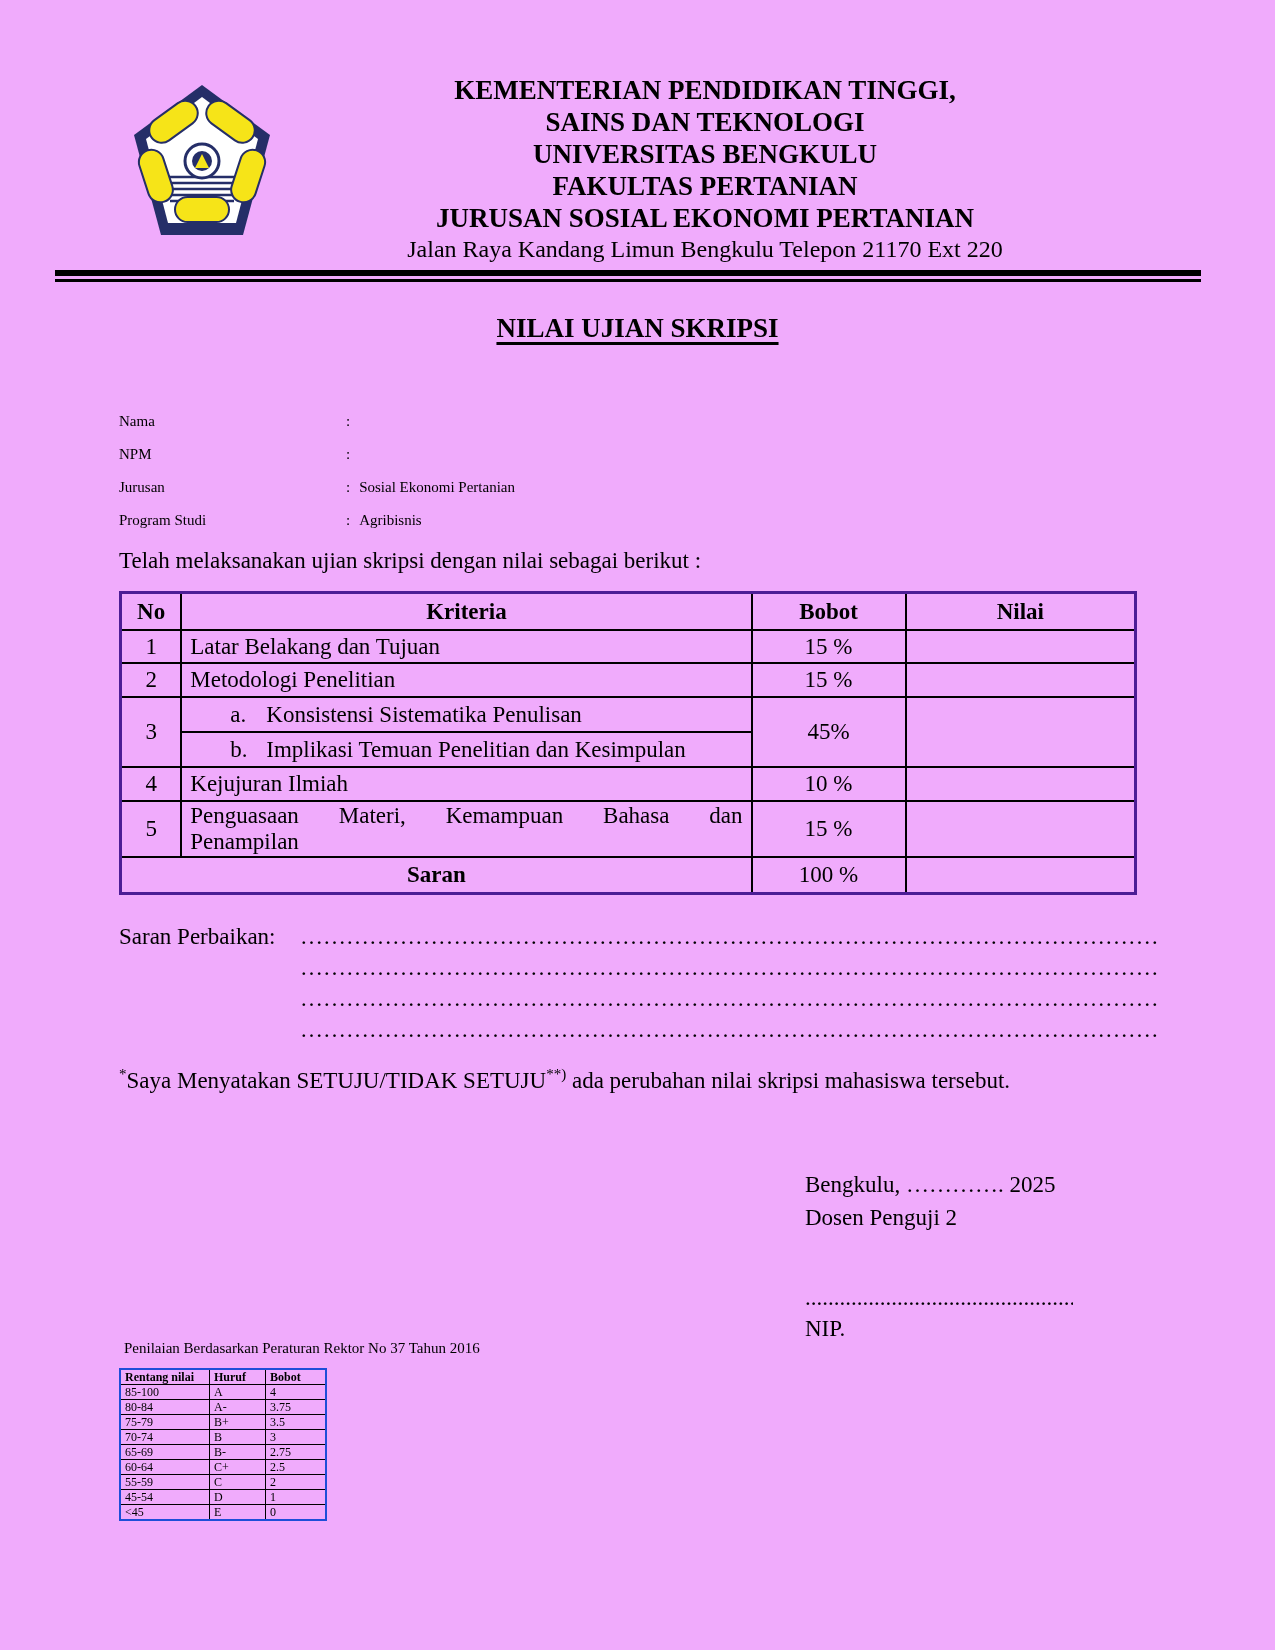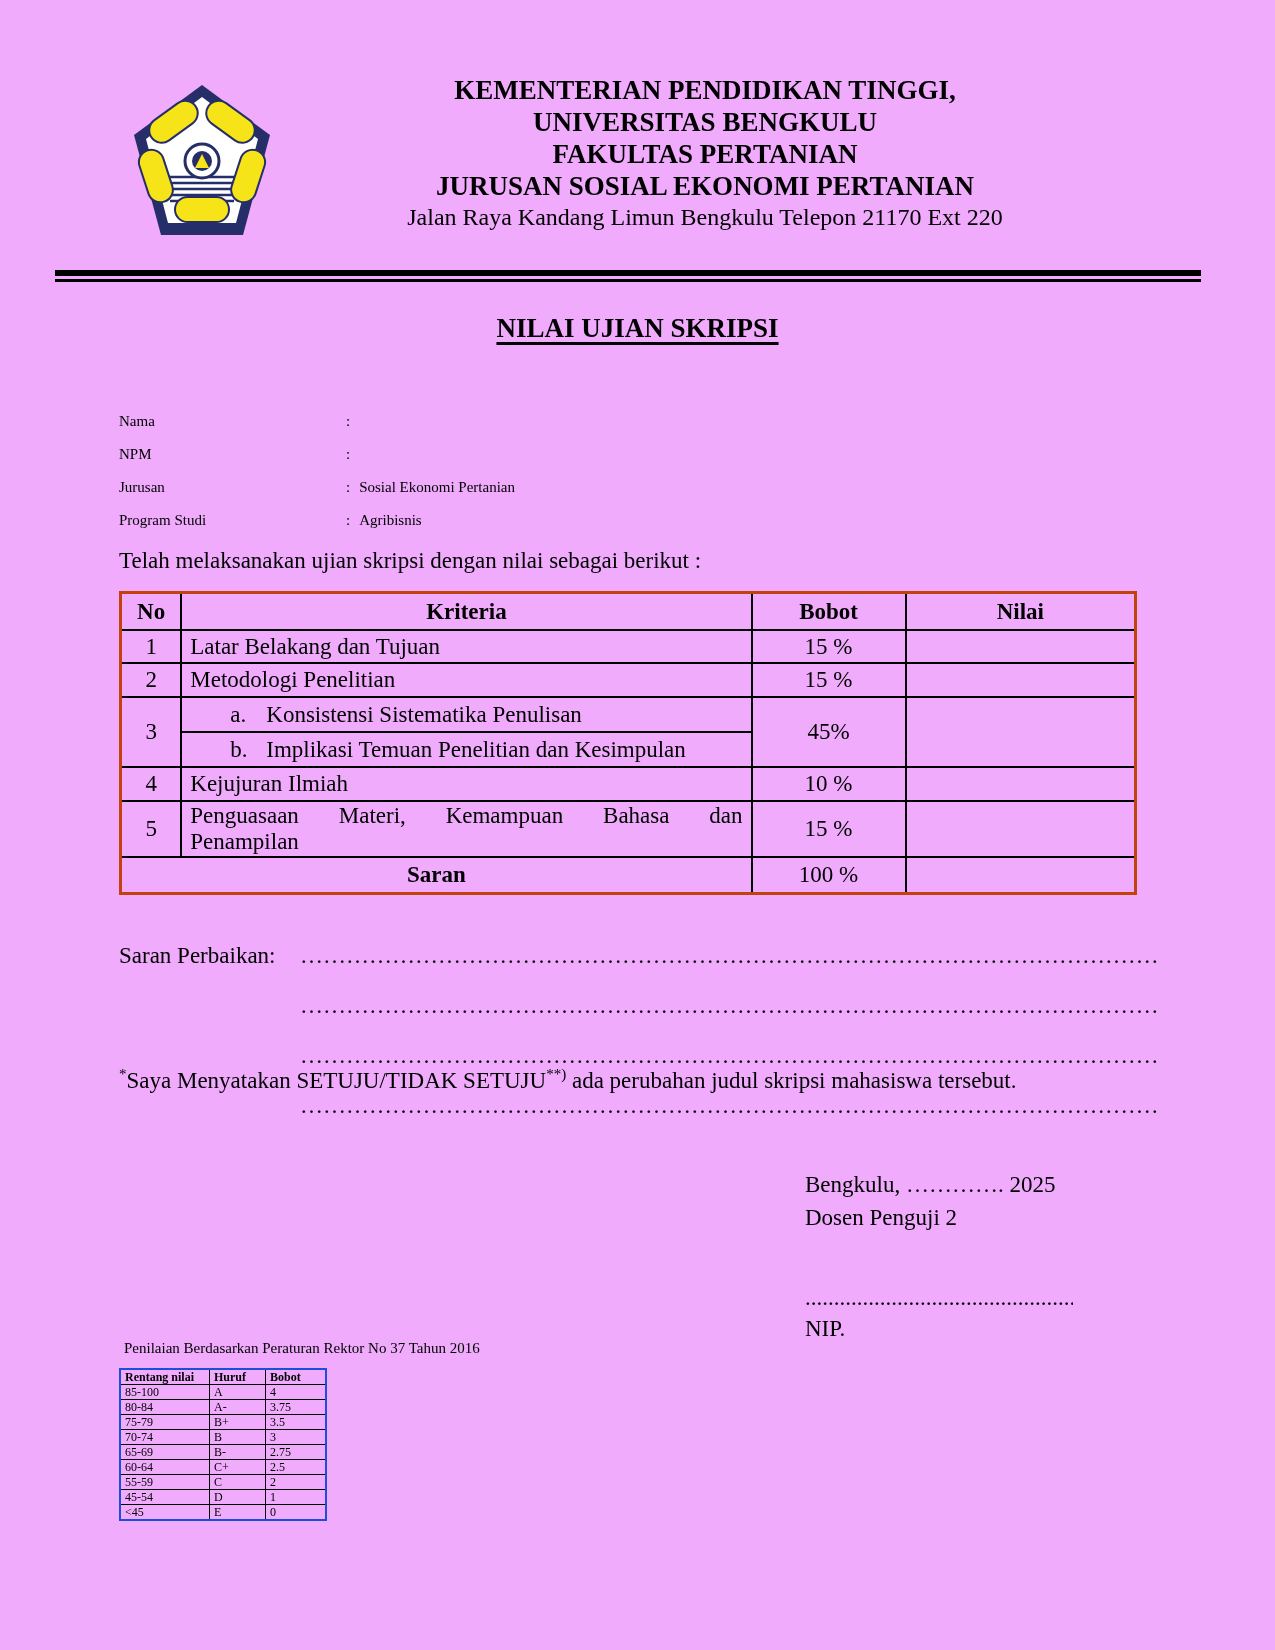--- a/index.html
+++ b/index.html
@@ -23,34 +23,34 @@
   }
   
   .fields{position:absolute;left:119px;top:405px;font-size:15px;}
   .field-row{line-height:33px;white-space:nowrap;}
   .field-label{display:inline-block;width:227px;}
   .field-value{margin-left:9px;}
   .intro{position:absolute;left:119px;top:548px;font-size:23px;}
   
   .score-table{
     position:absolute;left:119px;top:591px;width:1018px;
-    border-collapse:collapse;border:3px solid #c2410c;font-size:23px;
+    border-collapse:collapse;border:3px solid #4c1d95;font-size:23px;
   }
   .score-table td,.score-table th{border:2px solid #000;padding:0 8px;vertical-align:middle;}
   .score-table th{font-weight:bold;text-align:center;height:35px;}
   .cell-center{text-align:center;}
   .krit{ text-align:left;}
   .sub-krit{padding-left:48px !important;}
   .sub-marker{display:inline-block;width:36px;}
   .just1{text-align:justify;text-align-last:justify;}
   .h33{height:33px;} .h34{height:34px;} .h35{height:35px;} .h56{height:56px;} .h36{height:36px;}
   .bold{font-weight:bold;}
   
   .saran{position:absolute;left:119px;top:921px;width:1041px;font-size:23px;}
-  .saran-row{display:flex;line-height:31px;margin-top:19px;}
+  .saran-row{display:flex;line-height:31px;}
   .saran-label{flex:none;width:181px;}
   .saran-indent{flex:none;width:181px;}
   .dotfill{flex:1;overflow:hidden;white-space:nowrap;}
   
   .agreement{position:absolute;left:119px;top:1066px;font-size:23px;}
   .agreement sup{font-size:15px;}
   
   .signature{position:absolute;left:805px;top:1168px;font-size:23px;}
   .sig-line{line-height:33px;white-space:nowrap;}
   .sig-dots{margin-top:50px;width:268px;overflow:hidden;white-space:nowrap;line-height:28px;}
@@ -90,20 +90,21 @@
         <rect x="-27" y="36" width="54" height="25" rx="12.5" transform="rotate(288)"></rect>
       </g>
       <circle cx="70" cy="78" r="17" fill="#ffffff" stroke="#252e68" stroke-width="3"></circle>
       <circle cx="70" cy="78" r="10" fill="#252e68"></circle>
       <path d="M70 71 L77 85 L63 85 Z" fill="#f6e418"></path>
     </svg>
   </div>
 
   <div class="letterhead-text">
     <div class="inst-line">KEMENTERIAN PENDIDIKAN TINGGI,</div>
+    <div class="inst-line">SAINS DAN TEKNOLOGI</div>
     <div class="inst-line">UNIVERSITAS BENGKULU</div>
     <div class="inst-line">FAKULTAS PERTANIAN</div>
     <div class="inst-line">JURUSAN SOSIAL EKONOMI PERTANIAN</div>
     <div class="addr-line">Jalan Raya Kandang Limun Bengkulu Telepon 21170 Ext 220</div>
   </div>
 
   <div class="rule">
     <div class="thick"></div>
     <div class="thin"></div>
   </div>
@@ -198,21 +199,21 @@
       <span class="saran-indent"></span>
       <span class="dotfill">………………………………………………………………………………………………………………………………………………………………</span>
     </div>
     <div class="saran-row">
       <span class="saran-indent"></span>
       <span class="dotfill">………………………………………………………………………………………………………………………………………………………………</span>
     </div>
   </div>
 
   <div class="agreement">
-    <sup>*</sup><span>Saya Menyatakan SETUJU/TIDAK SETUJU</span><sup>**)</sup><span> ada perubahan judul skripsi mahasiswa tersebut.</span>
+    <sup>*</sup><span>Saya Menyatakan SETUJU/TIDAK SETUJU</span><sup>**)</sup><span> ada perubahan nilai skripsi mahasiswa tersebut.</span>
   </div>
 
   <div class="signature">
     <div class="sig-line">Bengkulu, …………. 2025</div>
     <div class="sig-line">Dosen Penguji 2</div>
     <div class="sig-dots">..................................................................</div>
     <div class="sig-line">NIP.</div>
   </div>
 
   <div class="footnote">Penilaian Berdasarkan Peraturan Rektor No 37 Tahun 2016</div>

